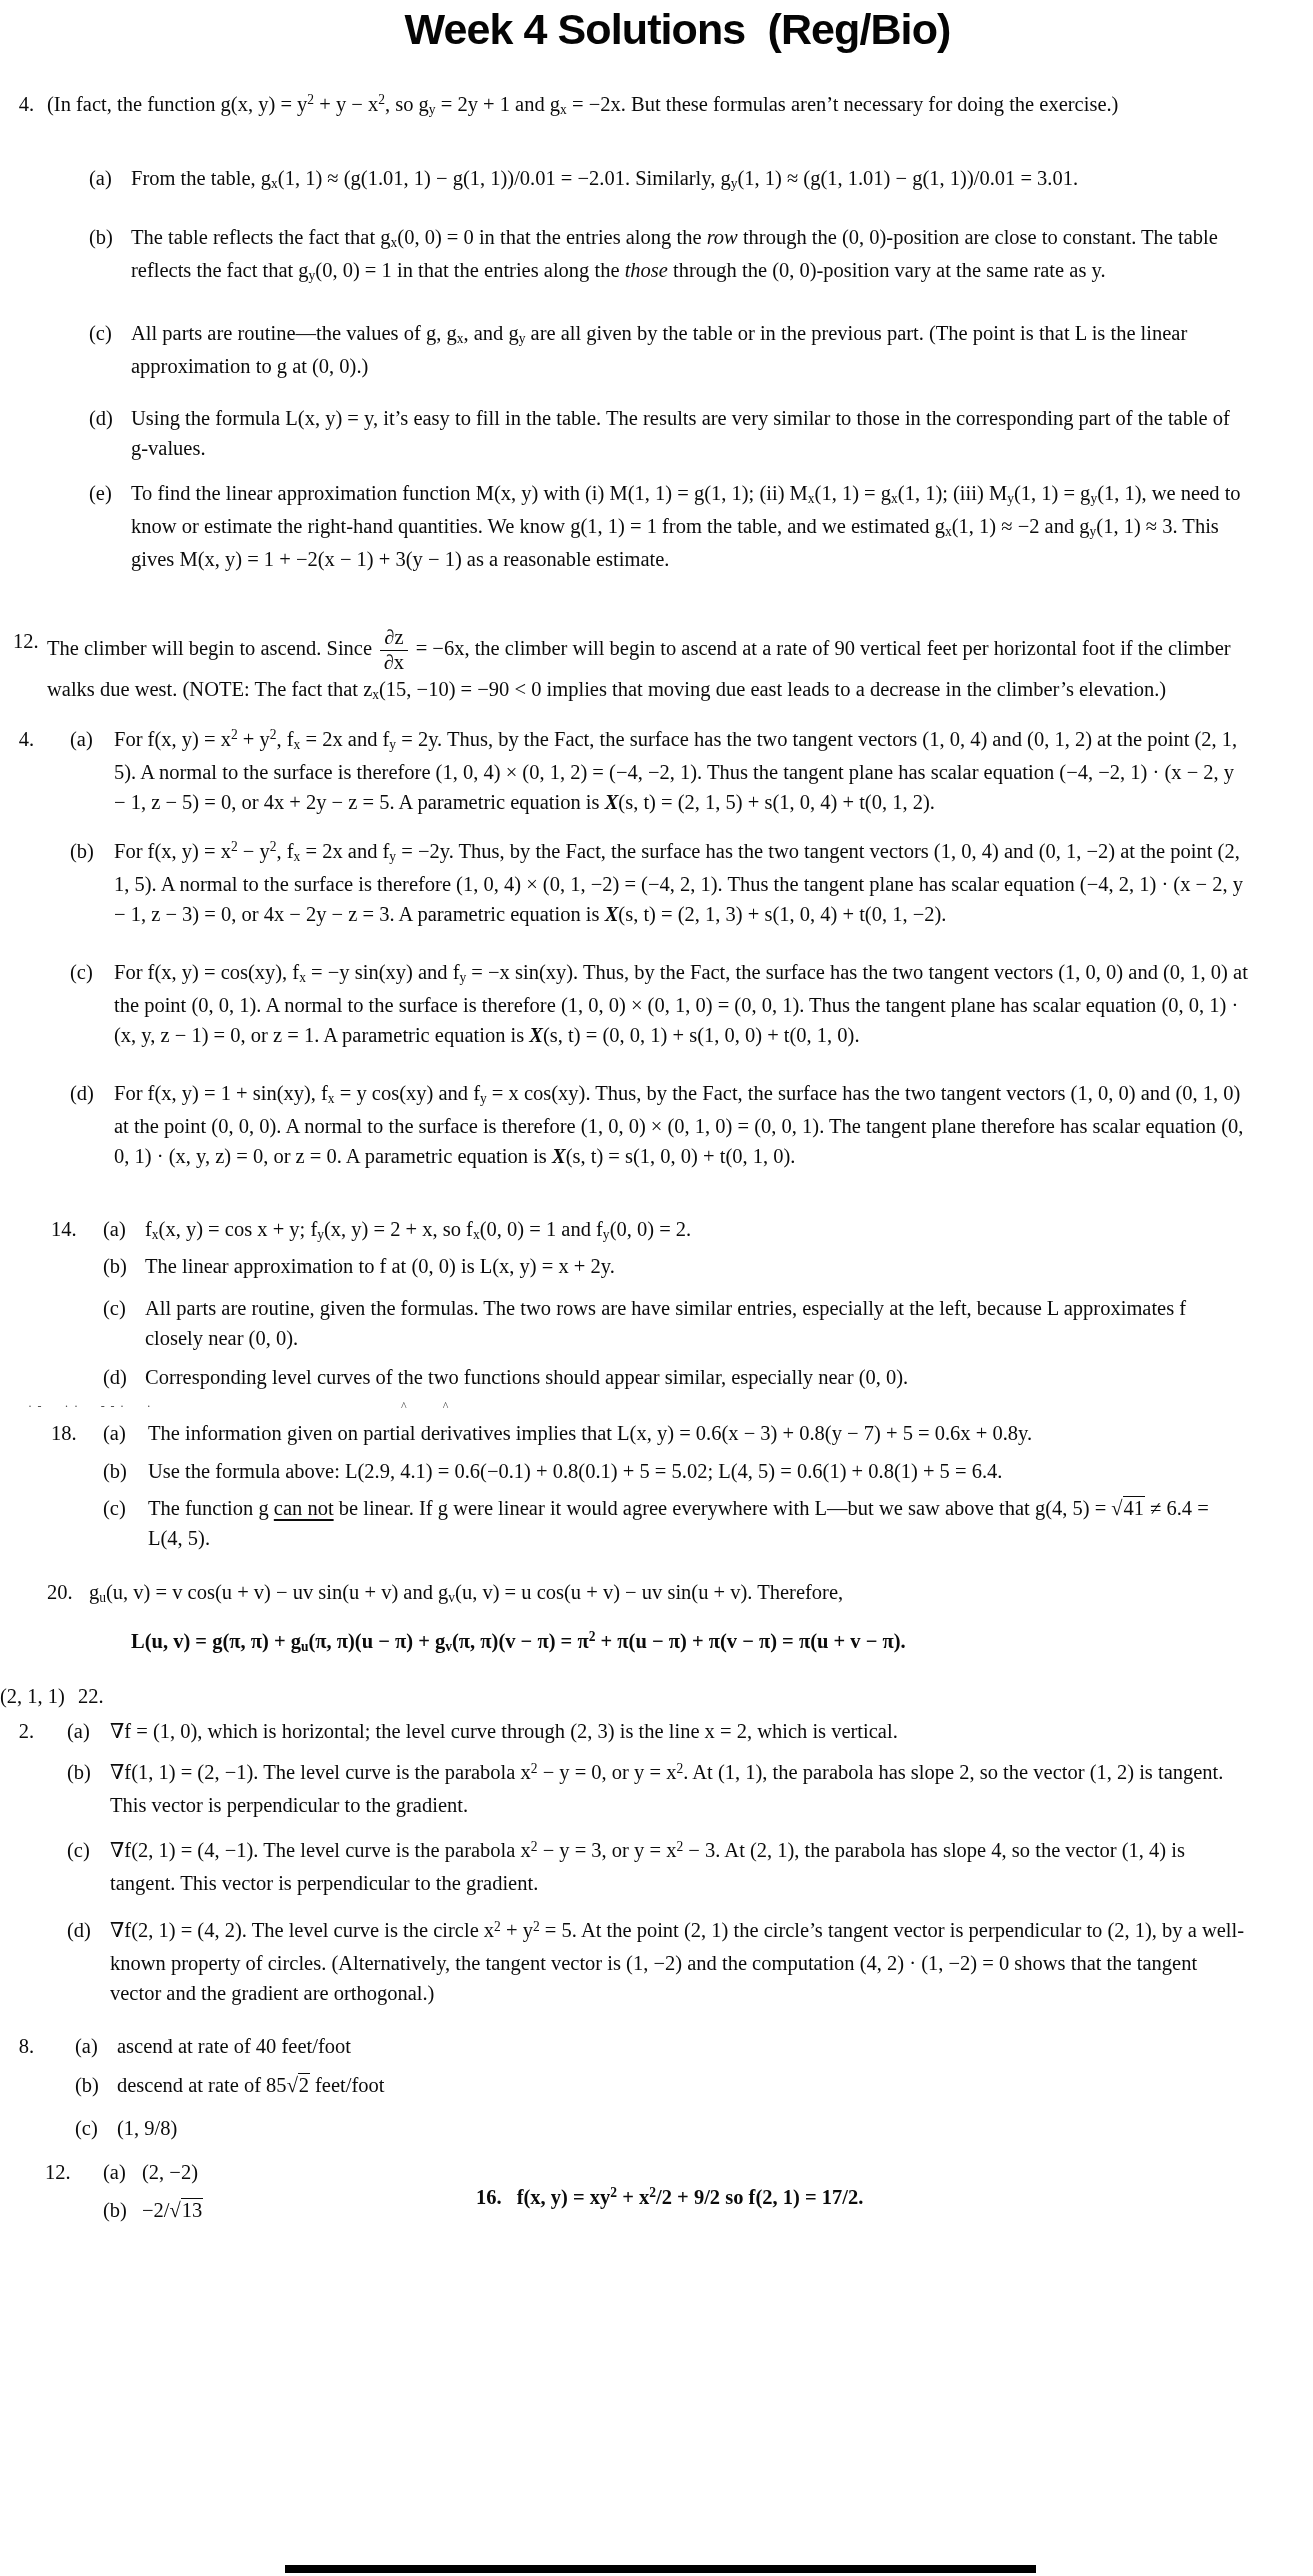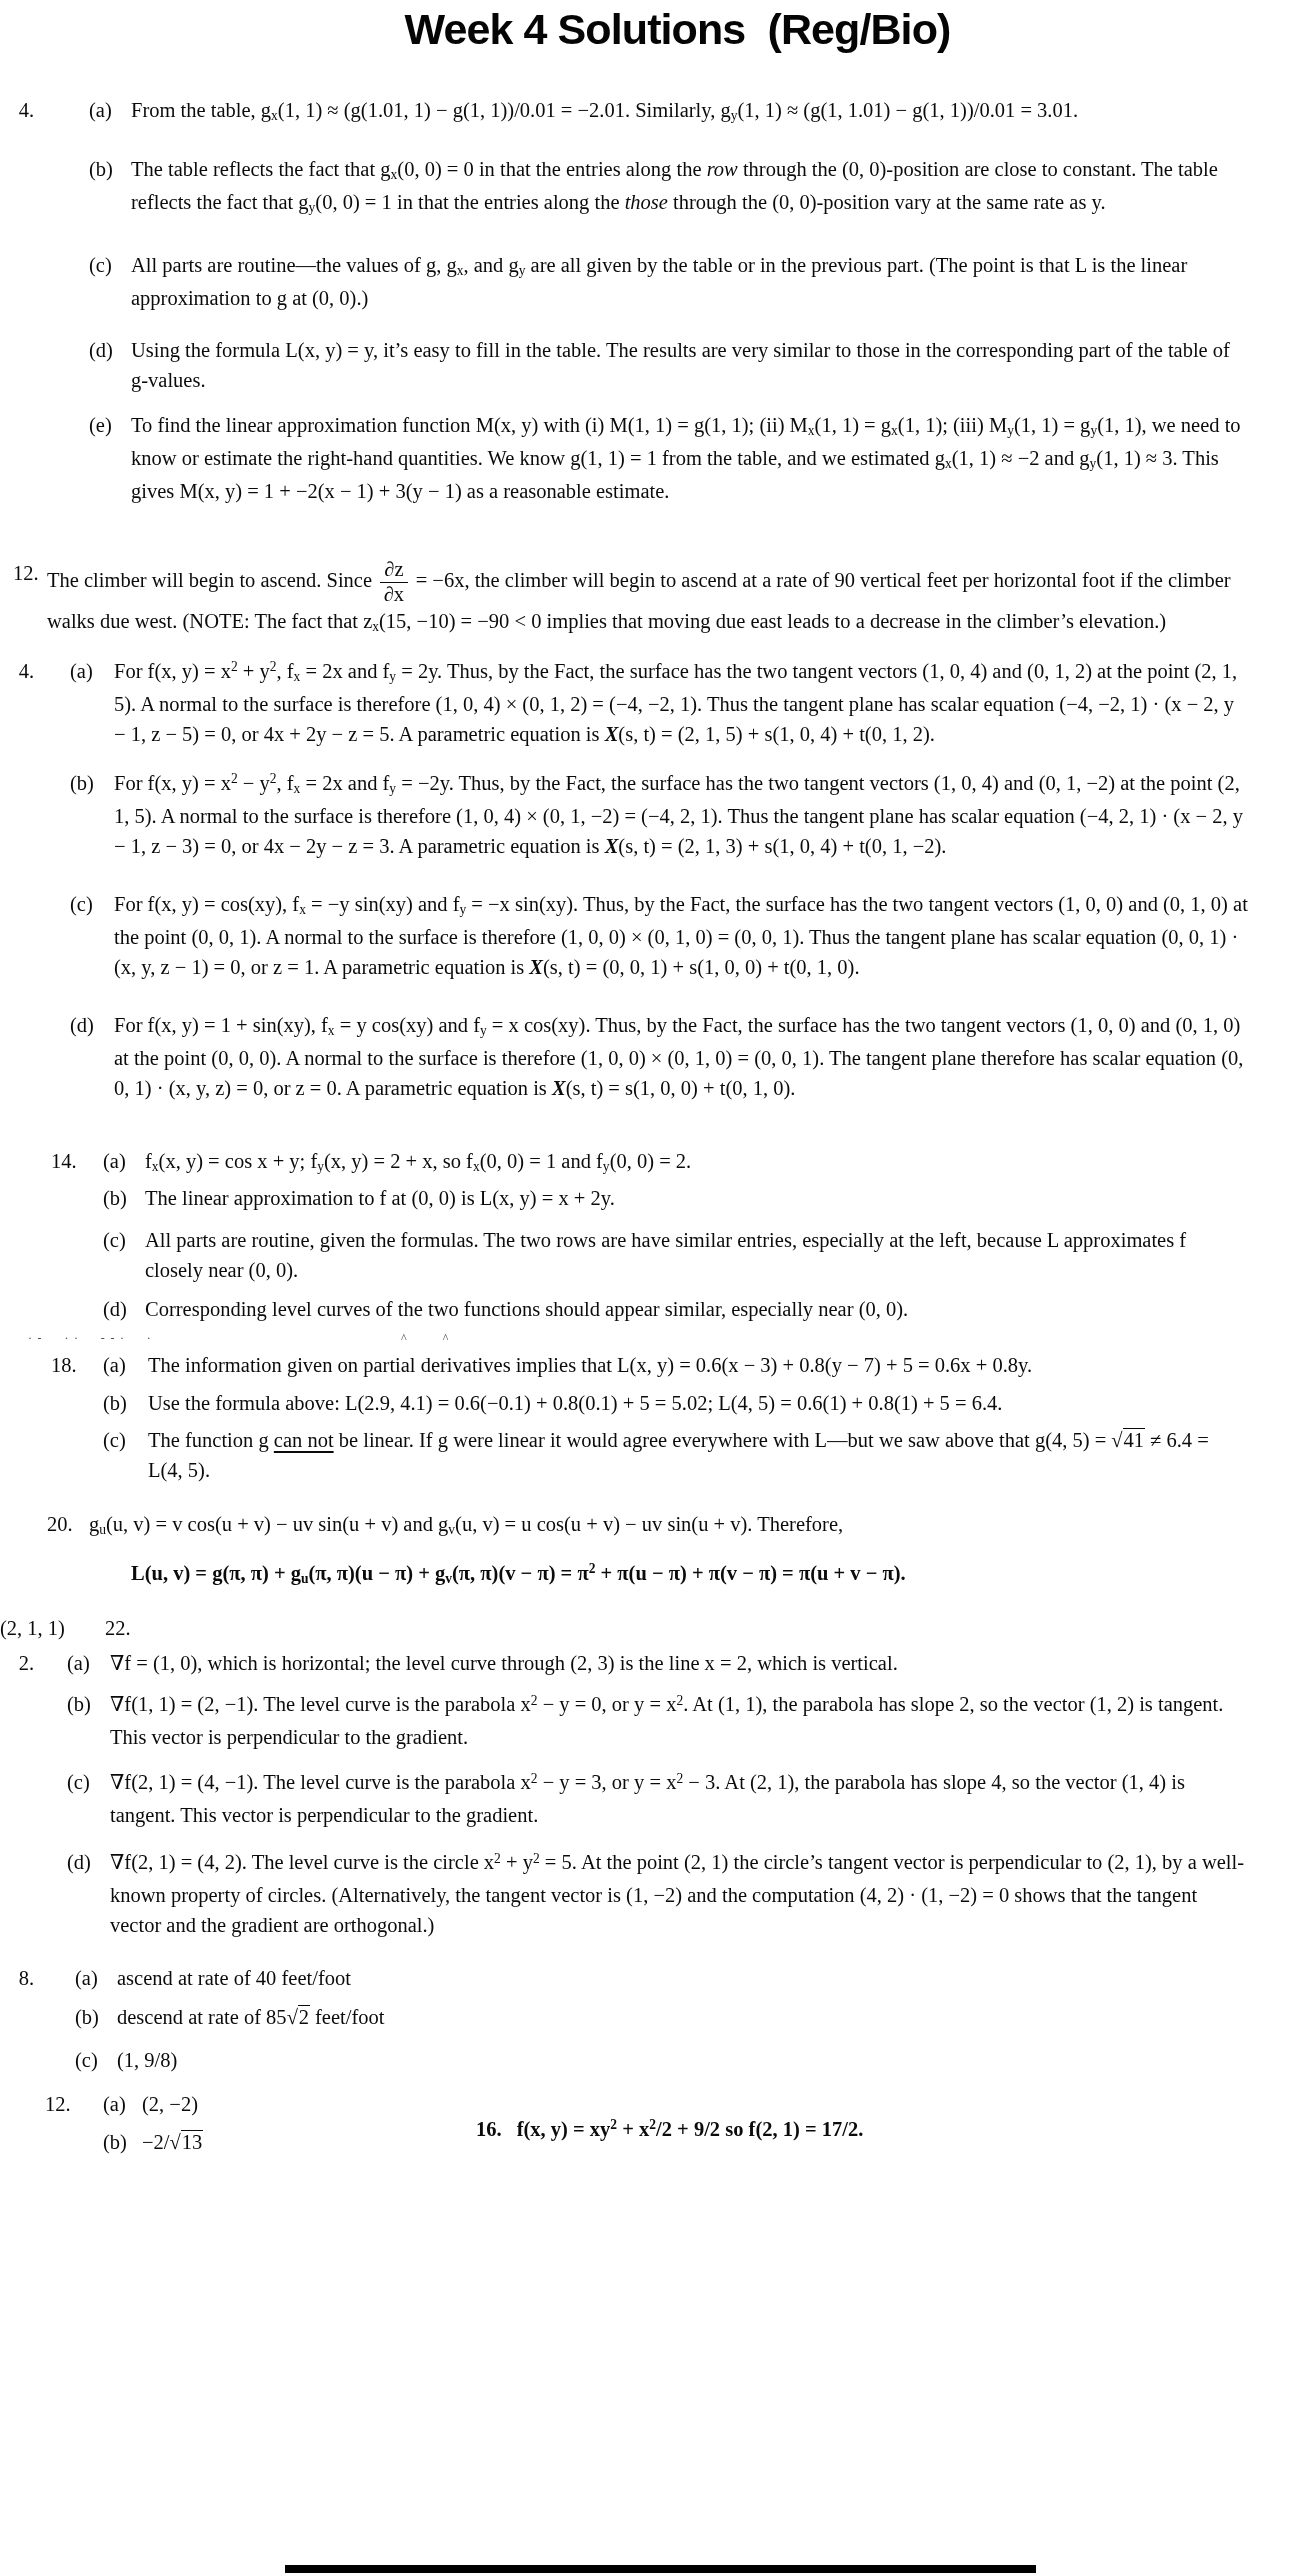--- a/index.html
+++ b/index.html
@@ -42,20 +42,21 @@
 </head>
 <body>
 
 <div class="page">
 
   <h1 class="title">Week 4 Solutions&nbsp; (Reg/Bio)</h1>
 
   <section class="prob" style="margin-top:35px">
     <span class="pnum" style="left:18.7px">4.</span>
     <div class="pbody" style="margin-left:47px">
+      <p class="ptext">(In fact, the function g(x, y) = y<sup>2</sup> + y − x<sup>2</sup>, so g<sub>y</sub> = 2y + 1 and g<sub>x</sub> = −2x. But these formulas aren’t necessary for doing the exercise.)</p>
       <div class="part" style="margin-top:41px;padding-left:84px">
         <span class="plabel" style="left:42px">(a)</span>
         <p class="ptext">From the table, g<sub>x</sub>(1, 1) ≈ (g(1.01, 1) − g(1, 1))/0.01 = −2.01. Similarly, g<sub>y</sub>(1, 1) ≈ (g(1, 1.01) − g(1, 1))/0.01 = 3.01.</p>
       </div>
       <div class="part" style="margin-top:26px;padding-left:84px">
         <span class="plabel" style="left:42px">(b)</span>
         <p class="ptext">The table reflects the fact that g<sub>x</sub>(0, 0) = 0 in that the entries along the <i>row</i> through the (0, 0)-position are close to constant. The table reflects the fact that g<sub>y</sub>(0, 0) = 1 in that the entries along the <i>those</i> through the (0, 0)-position vary at the same rate as y.</p>
       </div>
       <div class="part" style="margin-top:30px;padding-left:84px">
         <span class="plabel" style="left:42px">(c)</span>
@@ -148,21 +149,21 @@
 
   <section class="prob" style="margin-top:24px">
     <span class="pnum" style="left:47px">20.</span>
     <div class="pbody" style="margin-left:89px">
       <p class="ptext">g<sub>u</sub>(u, v) = v cos(u + v) − uv sin(u + v) and g<sub>v</sub>(u, v) = u cos(u + v) − uv sin(u + v). Therefore,</p>
       <p class="ptext display-eq" style="margin-top:13px;margin-left:42px">L(u, v) = g(π, π) + g<sub>u</sub>(π, π)(u − π) + g<sub>v</sub>(π, π)(v − π) = π<sup>2</sup> + π(u − π) + π(v − π) = π(u + v − π).</p>
     </div>
   </section>
 
   <section class="prob" style="margin-top:18.7px">
-    <span class="pnum" style="left:105px">22.</span>
+    <span class="pnum" style="left:78px">22.</span>
     <div class="pbody" style="">
       <p class="ptext">(2, 1, 1)</p>
     </div>
   </section>
 
   <section class="prob" style="margin-top:5.6px">
     <span class="pnum" style="left:18.7px">2.</span>
     <div class="pbody" style="margin-left:67px">
       <div class="part" style="padding-left:43px">
         <span class="plabel" style="left:0">(a)</span>

